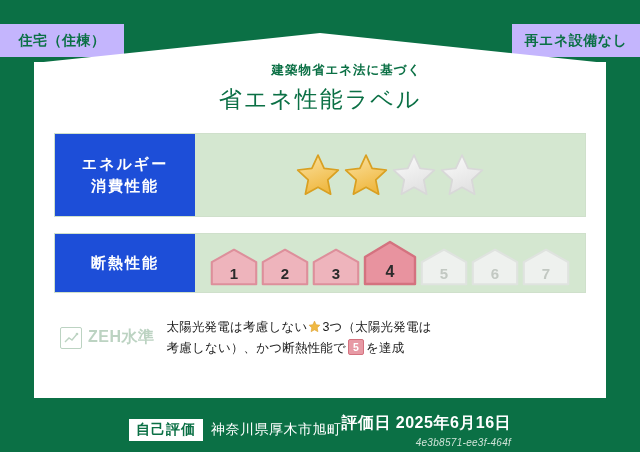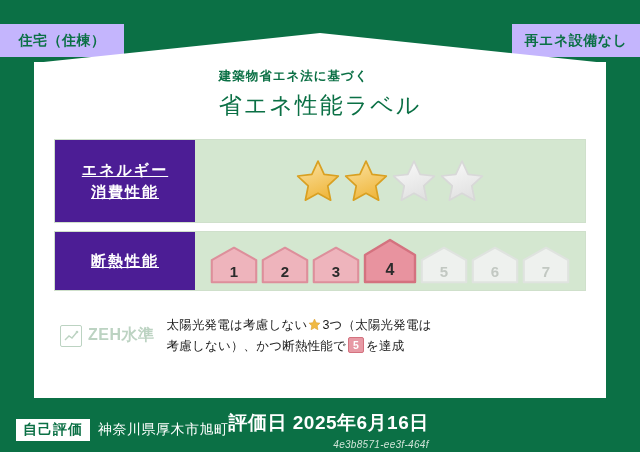--- a/index.html
+++ b/index.html
@@ -29,42 +29,41 @@
   }
 
   
   .card{
     position:absolute;left:34px;right:34px;top:62px;bottom:54px;
     background:#ffffff;
     display:flex;flex-direction:column;
     align-items:center;
   }
 
-  .title-wrap{margin-top:6px;text-align:left;}
+  .title-wrap{text-align:right;}
   .title-sub{
     color:#0b7045;font-size:12.5px;font-weight:bold;letter-spacing:1px;
   }
   .title-main{
     color:#0b7045;font-size:23px;font-weight:normal;letter-spacing:2px;
     margin-top:5px;
   }
 
   
   .rows{margin-top:18px;width:100%;padding:0 20px;box-sizing:border-box;}
   .row{
     display:flex;align-items:stretch;background:#d4e7d0;
     border:1px solid #cfe0cb;
   }
-  .row + .row{margin-top:8px;}
+  .row + .row{margin-top:16px;}
   .row-label{
-    background:#4c1d95;color:#ffffff;flex:0 0 140px;
+    background:#1d4ed8;color:#ffffff;flex:0 0 140px;
     display:flex;flex-direction:column;align-items:center;justify-content:center;
     font-size:15px;font-weight:bold;letter-spacing:2px;line-height:1.45;
     text-align:center;
-    text-decoration:underline;
   }
   .row-body{flex:1;display:flex;align-items:center;justify-content:center;}
   #row-energy .row-body{height:82px;}
   #row-insulation .row-body{height:58px;}
 
   
   .stars{display:flex;align-items:center;gap:2px;}
   .star{width:46px;height:46px;display:block;}
 
   
@@ -97,31 +96,31 @@
   .inline-star{width:13px;height:13px;vertical-align:-2px;margin:0 1px;}
   .inline-badge{
     display:inline-block;background:#e79aa5;border:1px solid #d4727f;
     border-radius:2px;color:#ffffff;font-size:10.5px;font-weight:bold;
     padding:0 4px;margin:0 2px;vertical-align:1px;line-height:14px;
   }
 
   
   .footer{
     position:absolute;left:0;right:0;bottom:0;height:44px;
-    display:flex;align-items:center;justify-content:flex-start;
+    display:flex;align-items:center;justify-content:center;
     padding:0 16px;box-sizing:border-box;color:#ffffff;
   }
   .footer-left{display:flex;align-items:center;gap:8px;}
   .self-eval{
     background:#ffffff;color:#0b7045;font-weight:bold;font-size:14px;
     padding:2px 7px;letter-spacing:1px;
   }
   .address{font-size:14px;color:#ffffff;letter-spacing:.5px;}
   .footer-right{text-align:right;}
-  .eval-date{font-size:19px;font-weight:bold;letter-spacing:.5px;}
+  .eval-date{font-size:16px;font-weight:bold;letter-spacing:.5px;}
   .doc-id{font-size:10px;color:#cfe3d7;margin-top:3px;letter-spacing:.3px;font-style:italic;}
 </style>
 </head>
 <body>
 
 <div class="tab" id="tab-left">
   <span>住宅（住棟）</span>
 </div>
 <div class="tab" id="tab-right">
   <span>再エネ設備なし</span>

